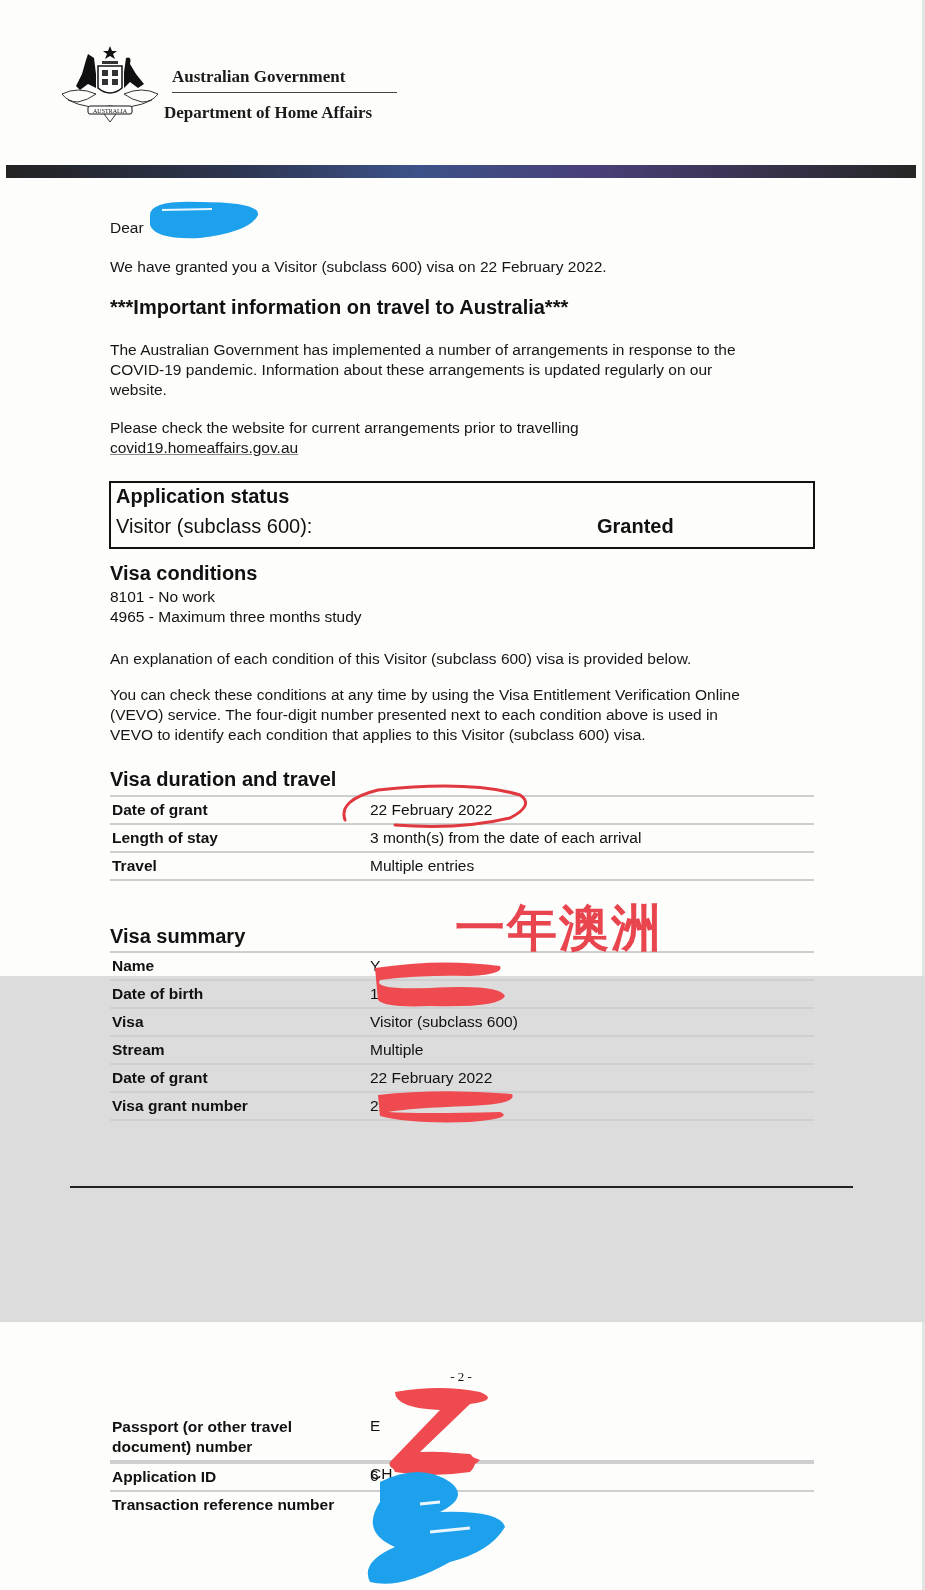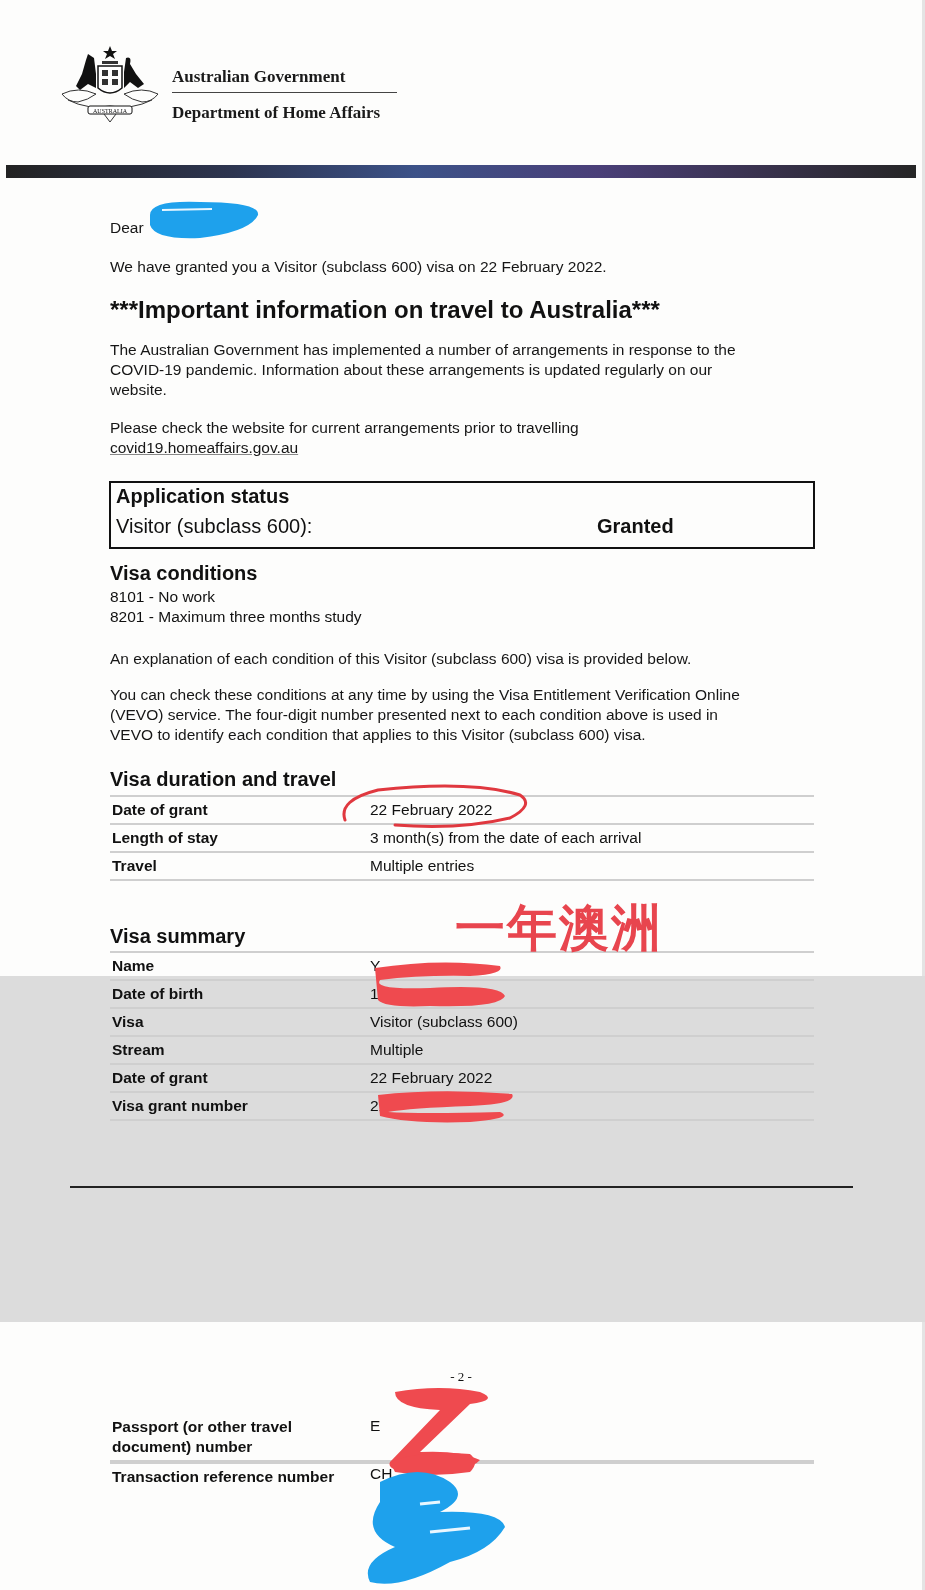--- a/index.html
+++ b/index.html
@@ -19,30 +19,30 @@
     .page2 { top: 1322px; height: 268px; }
 
     
     .crest { position: absolute; left: 58px; top: 44px; width: 104px; height: 80px; }
     .gov-title {
       position: absolute; left: 172px; top: 67px;
       font-family: "Liberation Serif", serif; font-weight: bold; font-size: 17px; color: #1a1a1a;
     }
     .gov-rule { position: absolute; left: 172px; top: 92px; width: 225px; height: 1px; background: #444; }
     .dept-title {
-      position: absolute; left: 172px; top: 103px;
+      position: absolute; left: 164px; top: 103px;
       font-family: "Liberation Serif", serif; font-weight: bold; font-size: 17px; color: #1a1a1a;
     }
     .header-bar {
       position: absolute; left: 6px; top: 165px; width: 910px; height: 13px;
       background: linear-gradient(90deg, #232323 0%, #2d3550 25%, #3c5288 45%, #4a3f78 65%, #3a3350 82%, #262626 100%);
     }
 
     .txt { position: absolute; left: 110px; font-size: 15.5px; line-height: 20px; color: #161616; }
-    .h-important { position: absolute; left: 110px; top: 296px; font-size: 24px; font-weight: bold; }
+    .h-important { position: absolute; left: 110px; top: 296px; font-size: 20px; font-weight: bold; }
     .link { text-decoration: underline; text-decoration-color: #888; }
 
     .status-box {
       position: absolute; left: 109px; top: 481px; width: 702px; height: 64px;
       border: 2px solid #111;
     }
     .status-box .title { position: absolute; left: 5px; top: 2px; font-size: 20px; font-weight: bold; }
     .status-box .label { position: absolute; left: 5px; top: 32px; font-size: 20px; }
     .status-box .value { position: absolute; left: 486px; top: 32px; font-size: 20px; font-weight: bold; }
 
@@ -110,21 +110,21 @@
   <div class="txt link" style="top:438px;">covid19.homeaffairs.gov.au</div>
 
   <div class="status-box">
     <div class="title">Application status</div>
     <div class="label">Visitor (subclass 600):</div>
     <div class="value">Granted</div>
   </div>
 
   <div class="sec-title" style="top:562px;">Visa conditions</div>
   <div class="cond" style="top:588px;">8101 - No work</div>
-  <div class="cond" style="top:608px;">8201 - Maximum three months study</div>
+  <div class="cond" style="top:608px;">4965 - Maximum three months study</div>
 
   <div class="txt" style="top:649px;">An explanation of each condition of this Visitor (subclass 600) visa is provided below.</div>
   <div class="txt" style="top:685px;">
     <div>You can check these conditions at any time by using the Visa Entitlement Verification Online</div>
     <div>(VEVO) service. The four-digit number presented next to each condition above is used in</div>
     <div>VEVO to identify each condition that applies to this Visitor (subclass 600) visa.</div>
   </div>
 
   <div class="sec-title" style="top:768px;">Visa duration and travel</div>
   <div class="table" style="top:795px;">
@@ -190,20 +190,24 @@
 
 <div class="page page2">
   <div class="page-num">- 2 -</div>
   <div class="table" style="top:92px;">
     <div class="row2" style="border-top:none;">
       <div class="k">Passport (or other travel document) number</div>
       <span class="v">E</span>
     </div>
     <div class="row2">
       <span class="v">CH</span>
+    </div>
+    <div class="row2">
+      <div class="k">Application ID</div>
+      <span class="v">6</span>
     </div>
     <div class="row2">
       <div class="k">Transaction reference number</div>
       <span class="v"></span>
     </div>
   </div>
   <svg class="overlay" style="left:0;top:0;" width="922" height="268">
     <path d="M395 70 Q440 62 480 70 Q500 78 470 82 L420 130 Q460 128 480 138 Q470 150 420 150 Q385 150 390 140 L440 88 Q395 86 395 70 Z" fill="#ef4a4f"></path>
     <path d="M390 140 Q420 128 470 132 Q480 140 470 150 Q430 156 395 150 Z" fill="#ef4a4f"></path>
     <path d="M380 160 Q420 140 450 160 Q470 175 440 190 Q500 188 505 205 Q490 230 450 240 Q400 268 370 260 Q360 240 395 225 Q360 210 380 180 Z" fill="#1ea1ec"></path>

